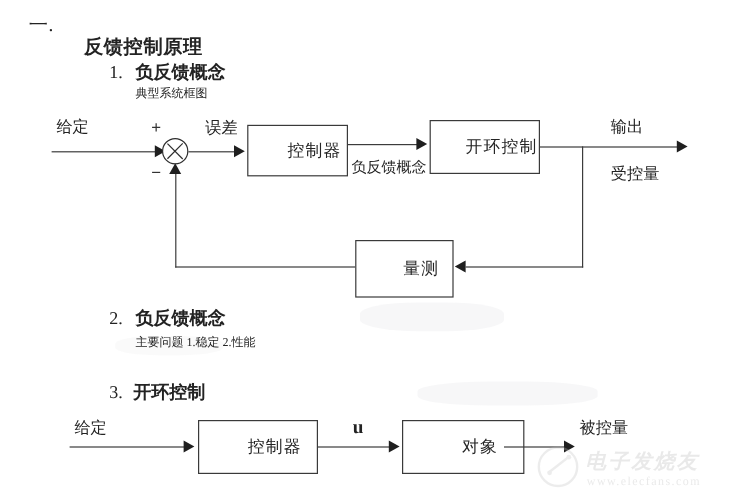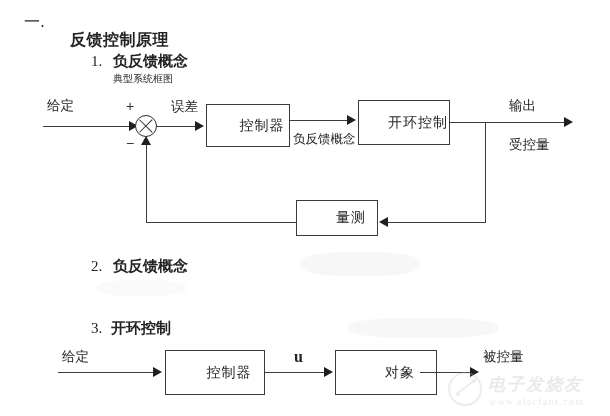--- a/index.html
+++ b/index.html
@@ -231,32 +231,33 @@
     <div class="arrow-r" style="left:564px; top:117px;"></div>
 
     <div class="txt lbl" style="left:509px; top:99px;">输出</div>
     <div class="txt lbl" style="left:509px; top:138px;">受控量</div>
 
     <div class="vline" style="left:485px; top:122px; height:101px;"></div>
 
     <div class="hline" style="left:388px; top:222px; width:98px;"></div>
     <div class="arrow-l" style="left:379px; top:217px;"></div>
 
-    <div class="box" style="left:296px; top:200px; width:82px; height:36px;text-align:center;">
+    <div class="box" style="left:296px; top:200px; width:82px; height:48px;text-align:center;">
       <span>量测</span>
     </div>
 
     <div class="hline" style="left:146px; top:222px; width:150px;"></div>
 
     <div class="vline" style="left:146px; top:144px; height:79px;"></div>
     <div class="arrow-u" style="left:141px; top:136px;"></div>
   </div>
 
   <div class="txt sec-num" style="left:91px; top:259px;">2.</div>
   <div class="txt sec-title" style="left:113px; top:259px;">负反馈概念</div>
+  <div class="txt sub" style="left:113px; top:281px;">主要问题 1.稳定 2.性能</div>
 
   <div class="txt sec-num" style="left:91px; top:321px;">3.</div>
   <div class="txt sec-title" style="left:111px; top:321px;">开环控制</div>
 
   <div>
 
     <div class="txt lbl" style="left:62px; top:350px;">给定</div>
 
     <div class="hline" style="left:58px; top:372px; width:96px;"></div>
     <div class="arrow-r" style="left:153px; top:367px;"></div>

